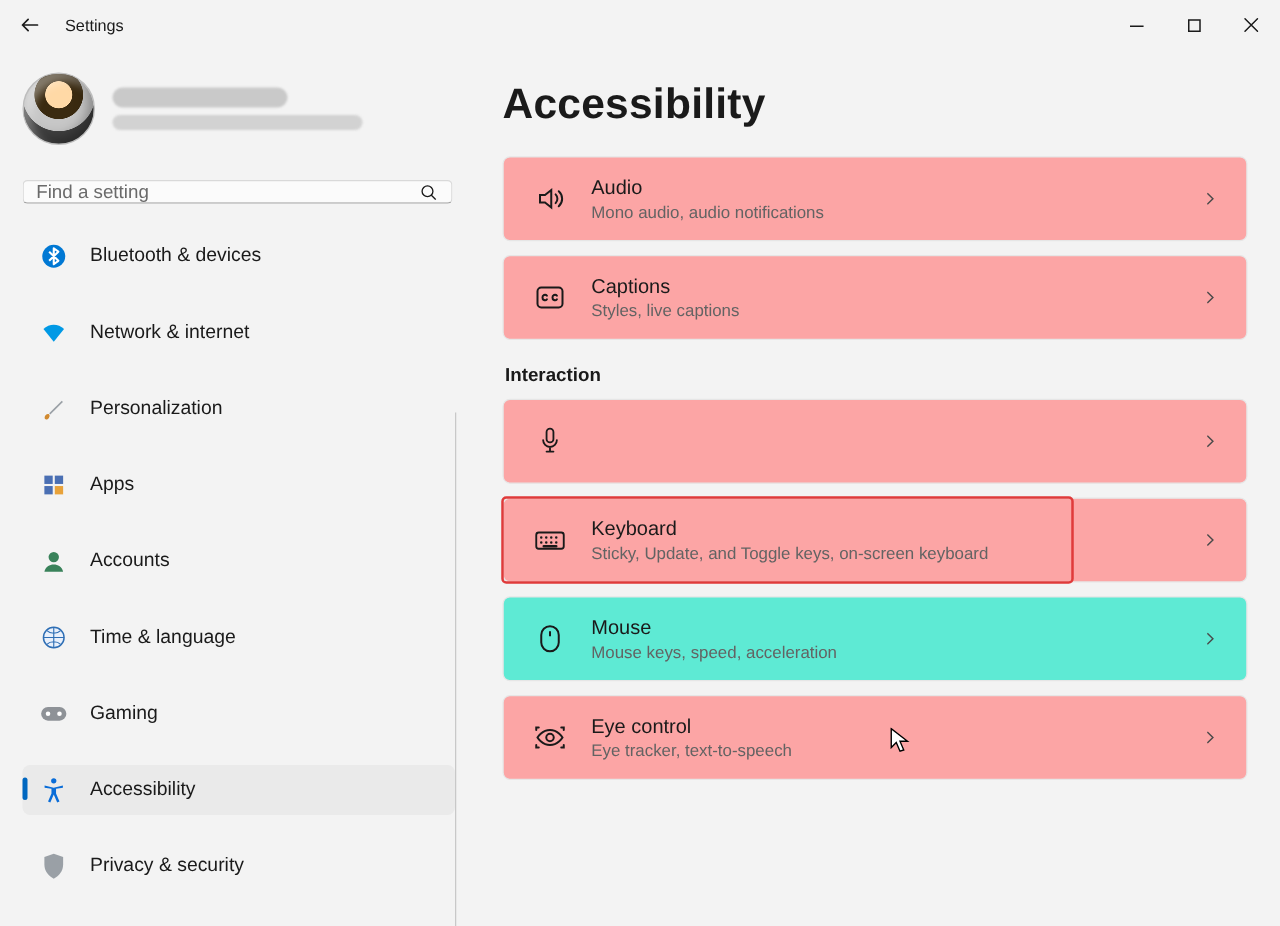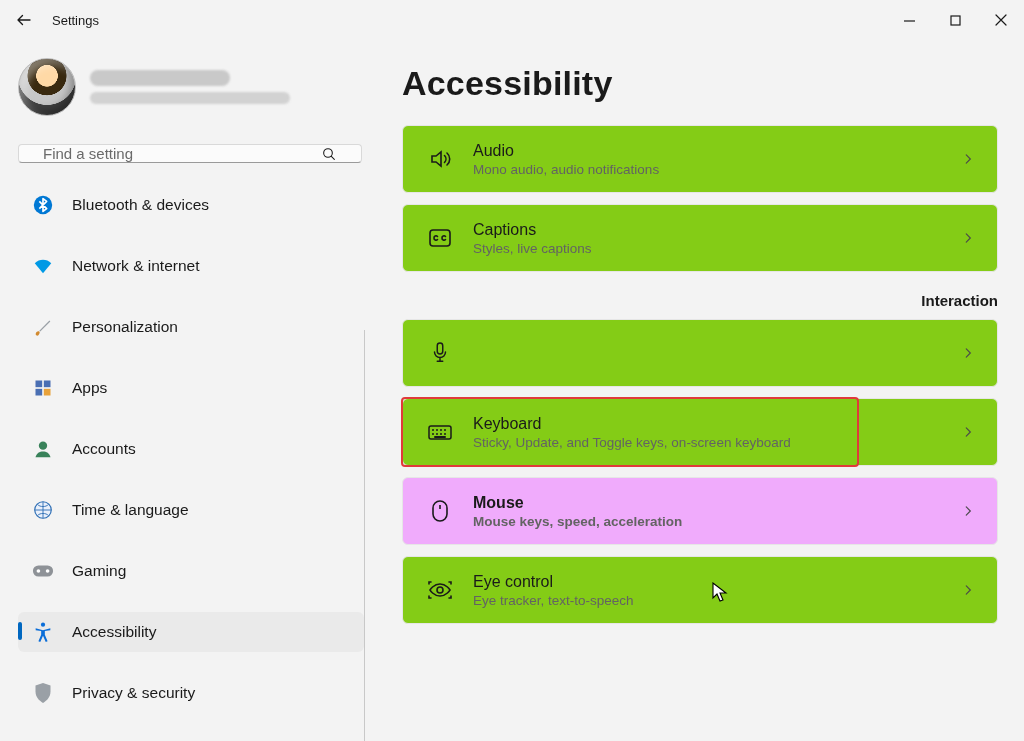--- a/index.html
+++ b/index.html
@@ -15,39 +15,39 @@
 
 .body { display:flex; height:calc(741px - 40px); }
 
 
 .sidebar { width:368px; padding:18px 4px 0 18px; display:flex; flex-direction:column; position:relative; }
 .profile { display:flex; align-items:center; gap:14px; }
 .avatar { width:58px; height:58px; border-radius:50%; background:radial-gradient(circle at 50% 30%,#ffd9a6 0 22%,#3a2a10 23% 40%,#c7c7c7 41% 60%,#404040 61% 100%); box-shadow:inset -4px -4px 10px rgba(0,0,0,.35), inset 6px 6px 8px rgba(255,255,255,.4); border:1px solid #bdbdbd; }
 .profile-text .pname { width:140px; height:16px; border-radius:8px; background:#c9c9c9; filter:blur(1px); }
 .profile-text .pmail { margin-top:6px; width:200px; height:12px; border-radius:8px; background:#d2d2d2; filter:blur(1px); }
 
-.search { margin-top:28px; width:344px; height:36px; background:#fbfbfb; border:1px solid #d9d9d9; border-radius:4px; display:flex; align-items:center; padding:0 24px; border-bottom:1.5px solid #9a9a9a; }
+.search { margin-top:28px; width:344px; height:36px; background:#fbfbfb; border:1px solid #d9d9d9; border-radius:4px; display:flex; align-items:center; padding:0 10px; border-bottom:1.5px solid #9a9a9a; }
 .search input { flex:1; border:none; outline:none; background:transparent; font-size:15px; color:#1a1a1a; }
 .search input::placeholder{ color:#6a6a6a; }
 
 .nav { margin-top:22px; display:flex; flex-direction:column; gap:11px; position:relative; }
 .nav-item { position:relative; display:flex; align-items:center; gap:18px; height:40px; padding:0 6px 0 14px; border-radius:6px; margin-bottom:10px; font-size:15.5px; cursor:default; }
 .nav-item .nicon { width:22px; height:22px; display:flex; align-items:center; justify-content:center; }
 .nav-item.active { background:#eaeaea; }
 .nav-item.active::before { content:""; position:absolute; left:0; top:10px; width:3.5px; height:18px; border-radius:3px; background:#0067c0; }
 
 .vline { position:absolute; left:364px; top:290px; width:1px; height:420px; background:#c8c8c8; }
 
 
 .main { flex:1; padding:24px 26px 0 34px; overflow:hidden; }
 .page-title { font-size:34px; font-weight:600; margin-bottom:22px; letter-spacing:.2px; }
-.section-title { font-size:15px; font-weight:600; margin:20px 0 10px 2px; color:#1a1a1a;text-align:right; }
-
-.card { background:#84cc16; border:1px solid #e6e6e6; border-radius:6px; height:68px; display:flex; align-items:center; padding:0 22px 0 22px; margin-bottom:11px; position:relative; }
-.card.hover { background:#f0abfc;font-weight:bold; }
+.section-title { font-size:15px; font-weight:600; margin:20px 0 10px 2px; color:#1a1a1a; }
+
+.card { background:#fca5a5; border:1px solid #e6e6e6; border-radius:6px; height:68px; display:flex; align-items:center; padding:0 22px 0 22px; margin-bottom:11px; position:relative; }
+.card.hover { background:#5eead4; }
 .card .cicon { width:30px; display:flex; align-items:center; justify-content:center; }
 .card .ctext { margin-left:18px; display:flex; flex-direction:column; }
 .card .ctitle { font-size:16px; color:#1a1a1a; line-height:1.2; }
 .card .cdesc  { font-size:13.5px; color:#636363; margin-top:2px; }
 .card .chev { margin-left:auto; }
 
 .highlight { position:absolute; border:2.5px solid #e03a3a; border-radius:4px; top:-2px; left:-2px; right:138px; bottom:-2px; pointer-events:none; }
 
 .cursor { position:absolute; left:712px; top:582px; }
 

